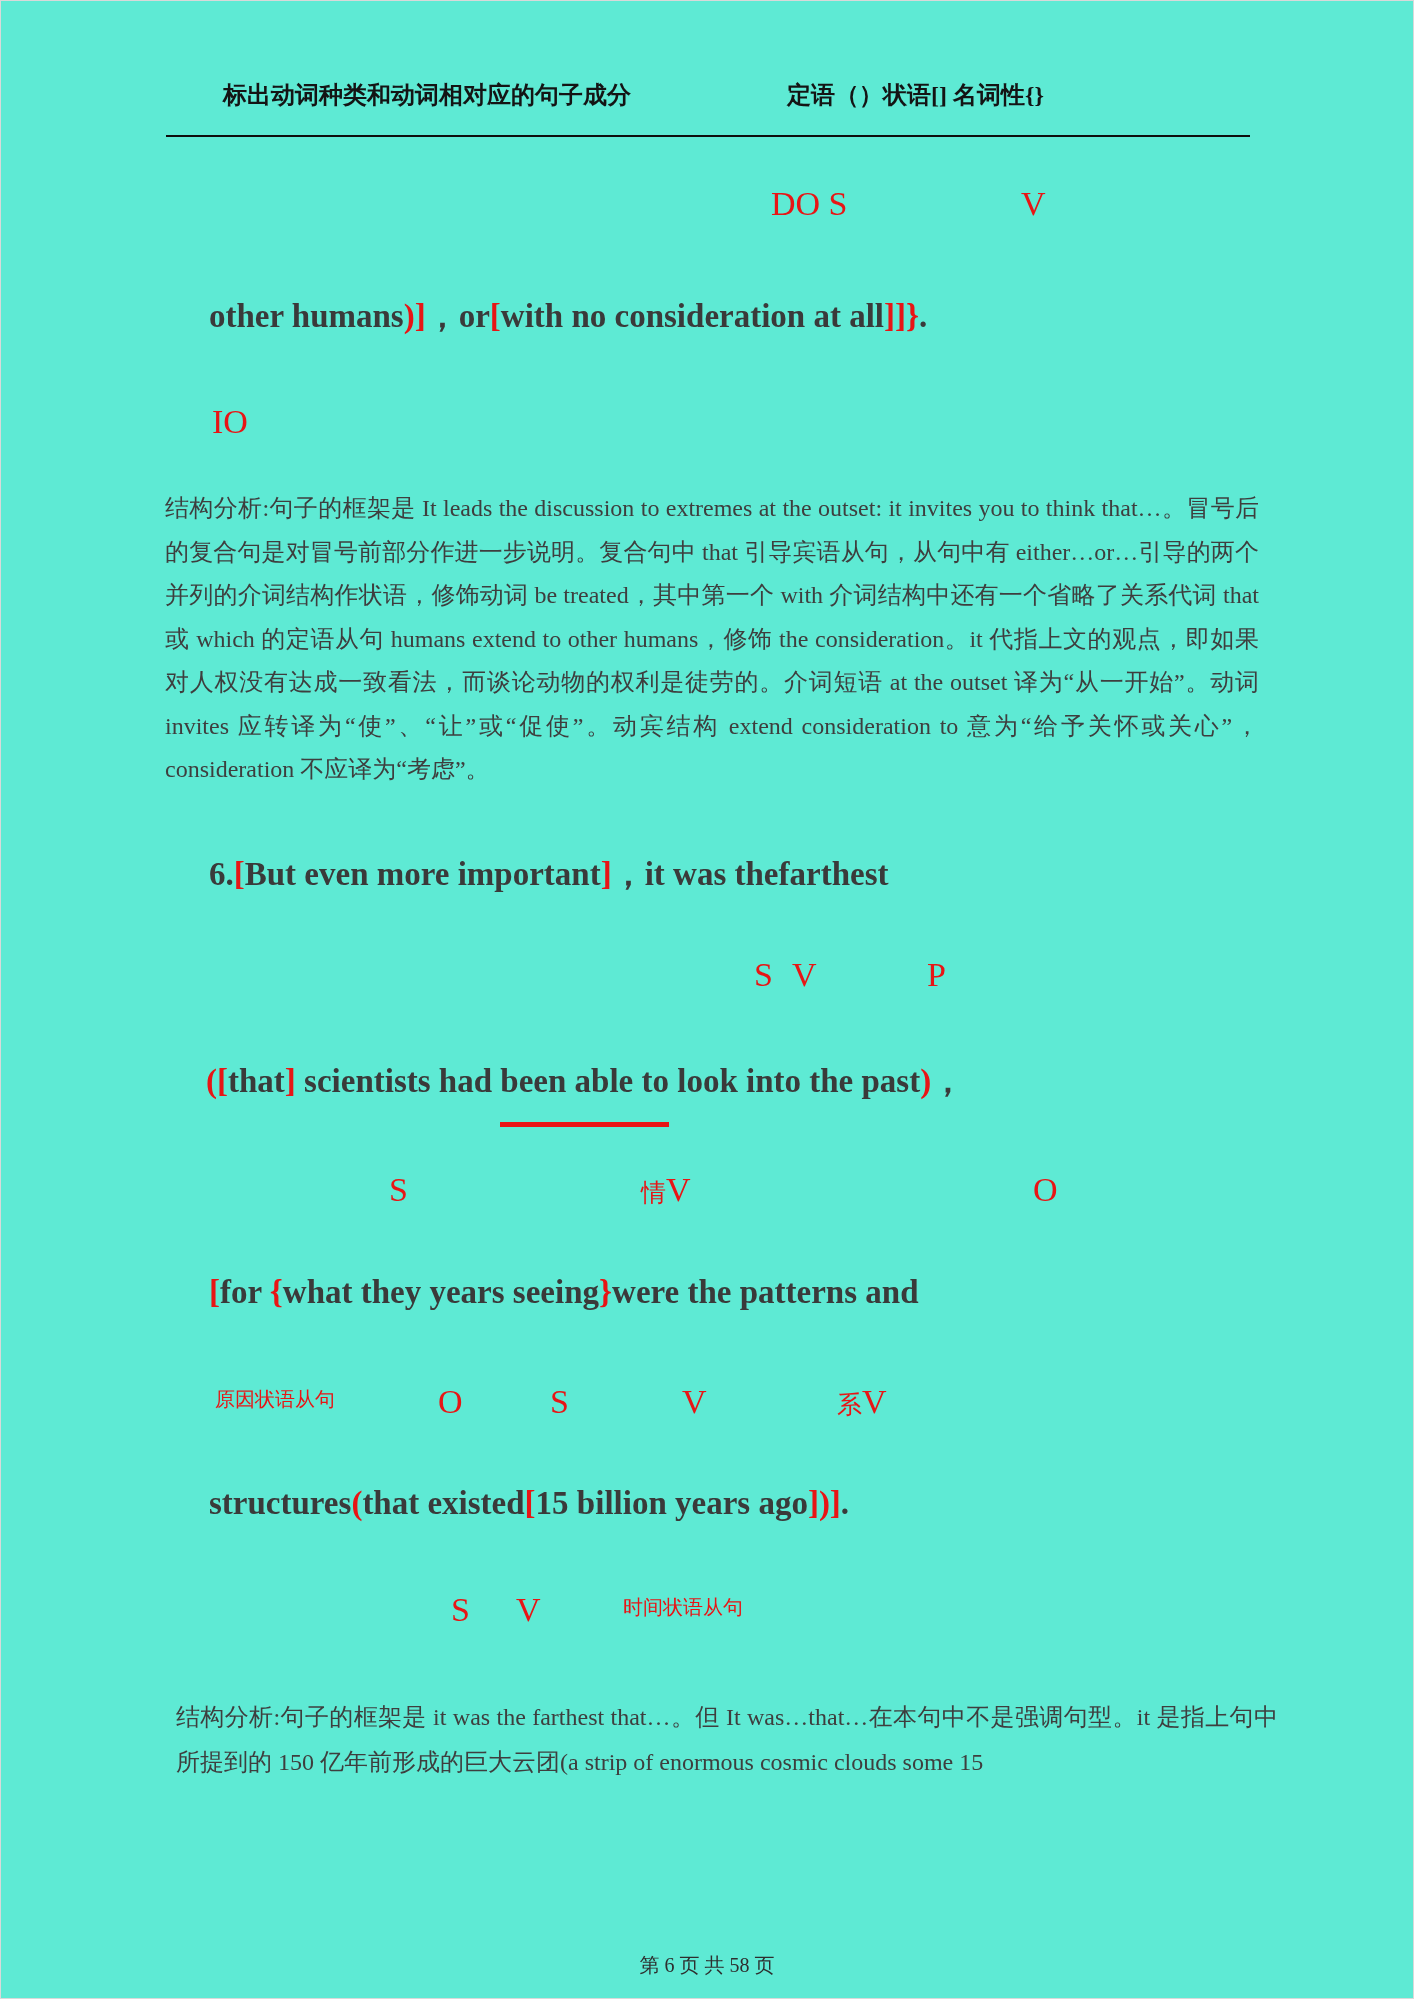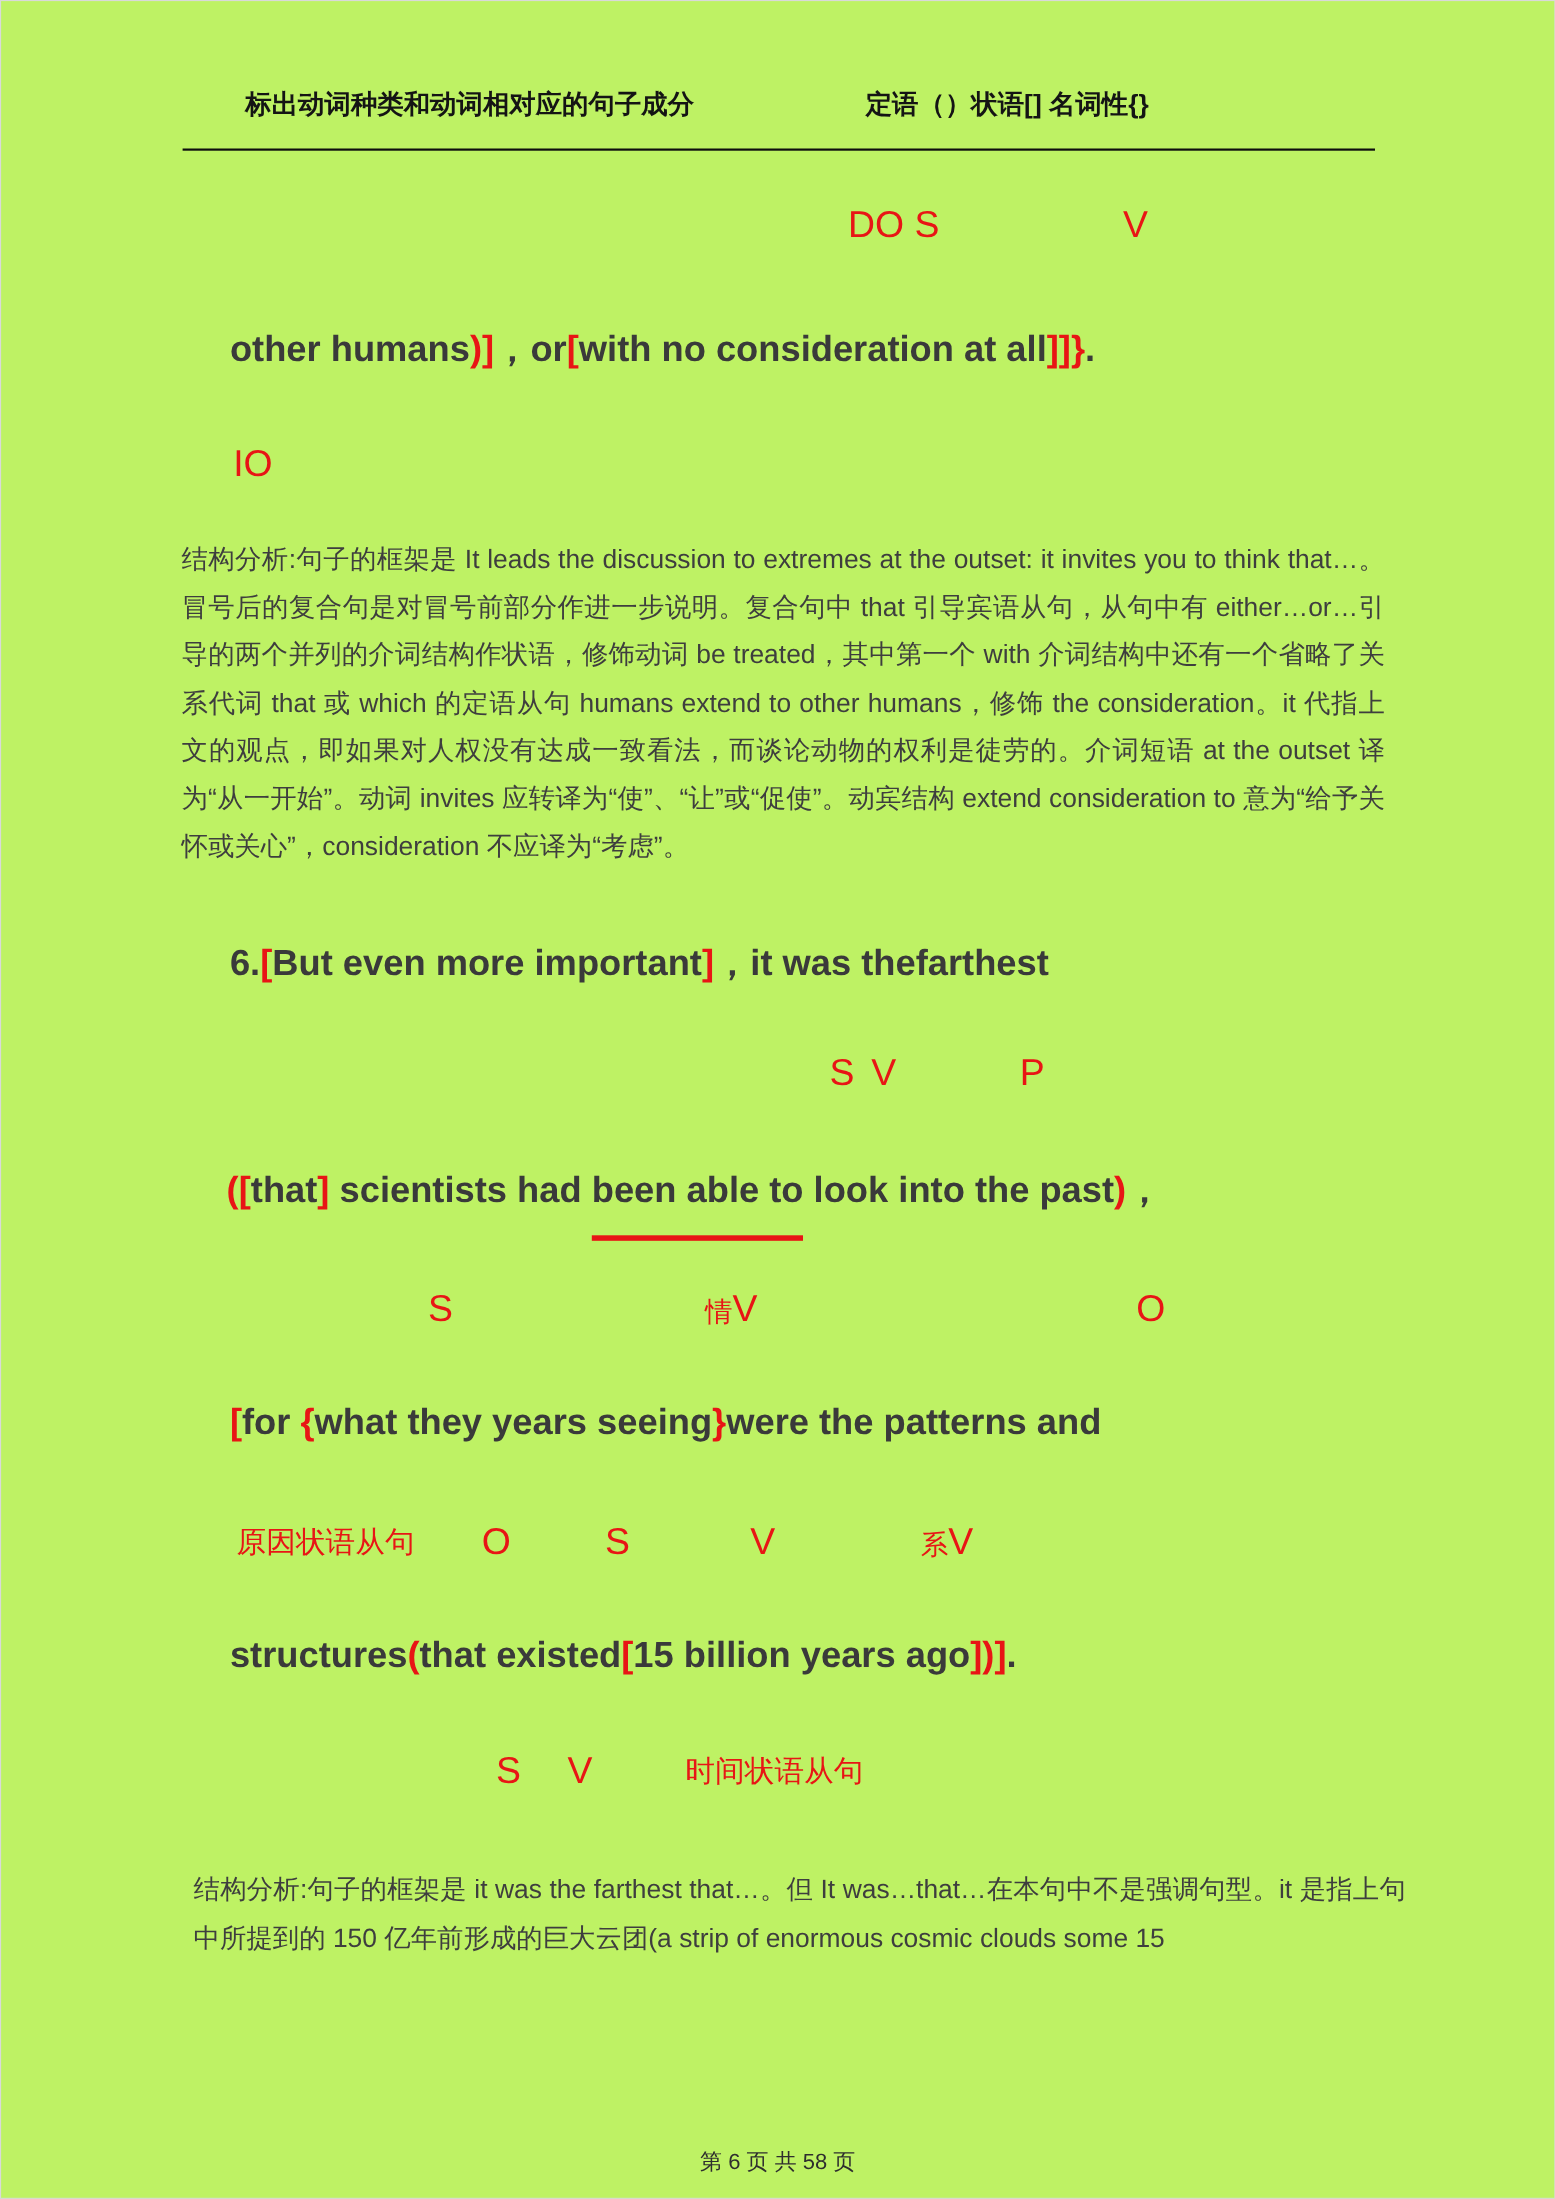--- a/index.html
+++ b/index.html
@@ -1,29 +1,29 @@
 <!DOCTYPE html>
 <html><head>
 <meta charset="utf-8">
 <style>
   :root { --red:#e81515; --ink:#3a3a3a; --body:#3e3e3e; }
   html,body { margin:0; padding:0; background:#fff; }
   .page {
-    position:relative; width:1414px; height:1999px; background:#bef264;
-    font-family:Liberation Sans, sans-serif; overflow:hidden;
+    position:relative; width:1414px; height:1999px; background:#5eead4;
+    font-family:Liberation Serif, serif; overflow:hidden;
     border:1px solid #d9d9d9; box-sizing:border-box;
   }
   .hdr { position:absolute; top:78px; font-weight:bold; font-size:24px; color:#141414; white-space:nowrap; }
   .hdr-left { left:222px; }
   .hdr-right { left:786px; }
   .rule { position:absolute; left:165px; top:134px; width:1084px; border-top:2px solid #0d0d0d; }
 
   .ann { position:absolute; color:var(--red); font-size:34px; line-height:1; white-space:nowrap; }
   .ann .cn { font-size:25px; }
-  .ann-cn { font-size:27px; }
+  .ann-cn { font-size:20px; }
 
   .sent { position:absolute; left:208px; margin:0; font-weight:bold; font-size:33px;
           color:var(--ink); white-space:nowrap; line-height:1.25;text-align:center; }
   .sent .red { color:var(--red); }
   .sent .ul { border-bottom:5px solid var(--red); padding-bottom:23px; }
 
   .para { position:absolute; left:164px; width:1094px; margin:0; font-size:24px;
           line-height:43.5px; color:var(--body); text-align:justify; }
   .para2 { line-height:45px; width:1102px; }
 

